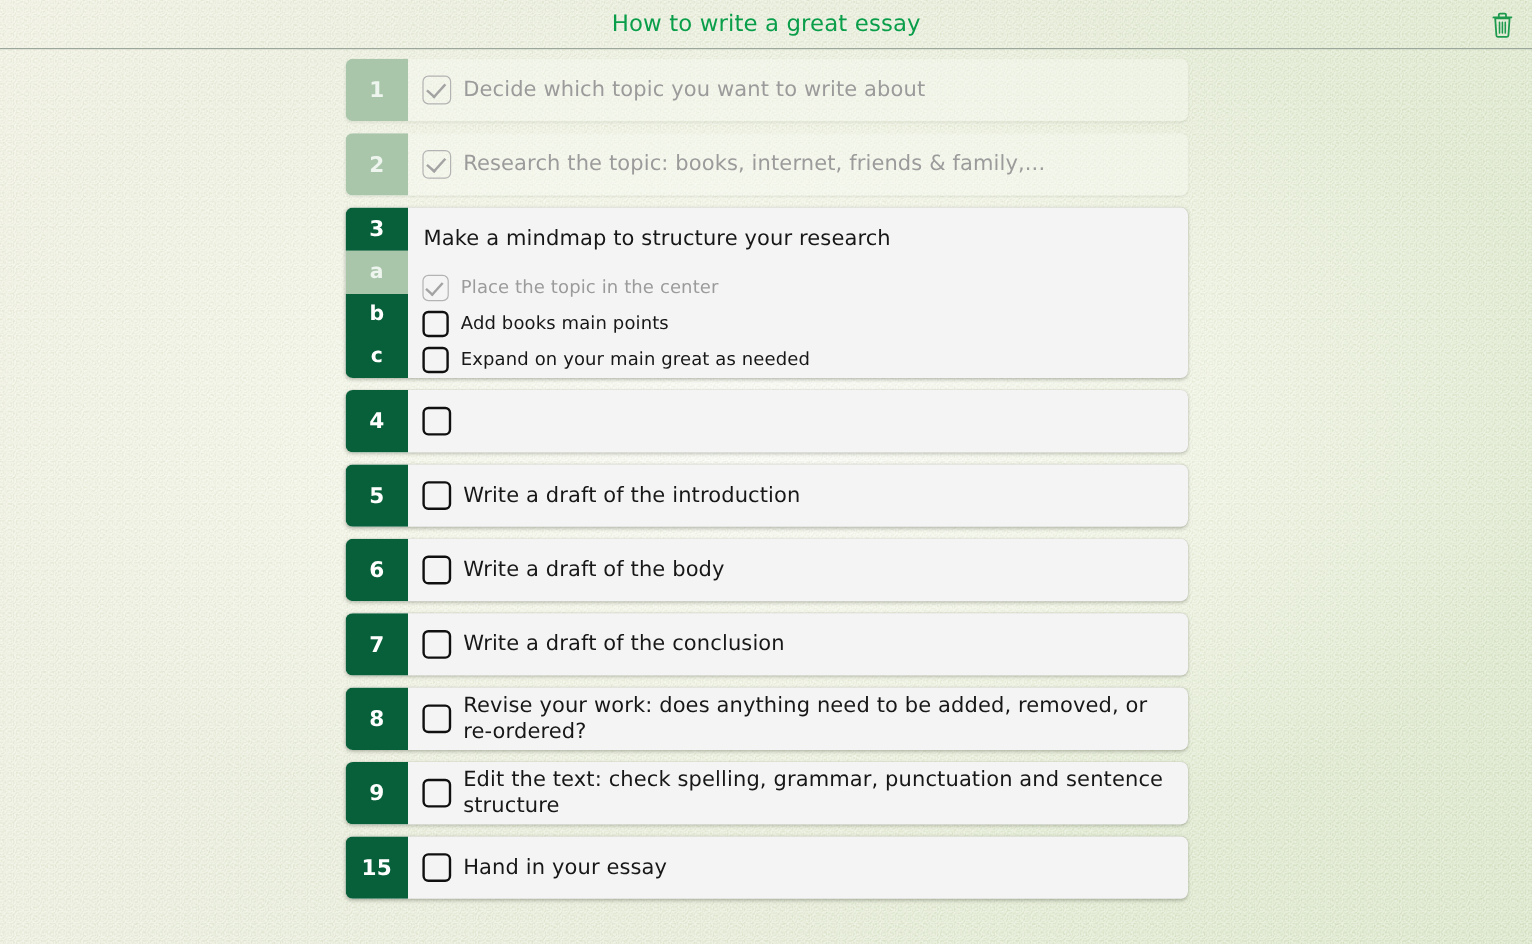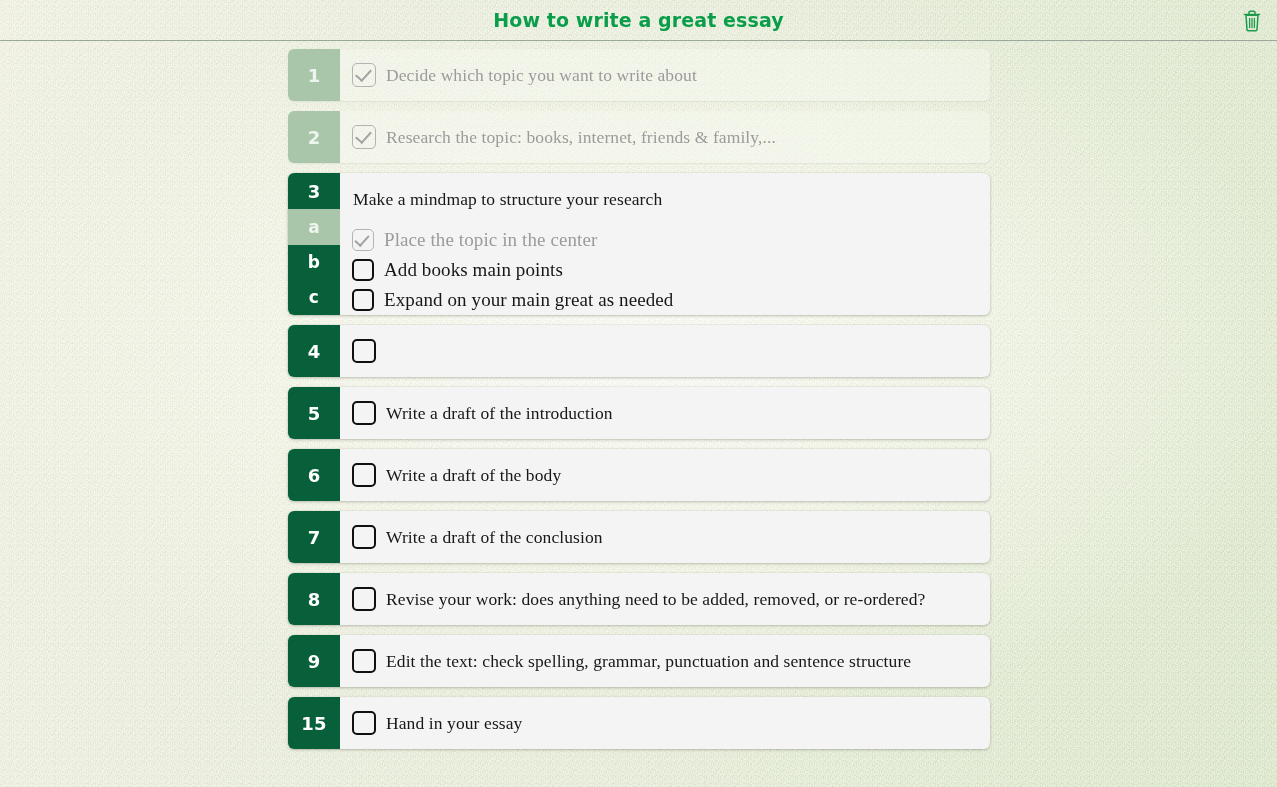--- a/index.html
+++ b/index.html
@@ -42,21 +42,21 @@
     height: 41px;
     display: flex;
     align-items: center;
     justify-content: center;
     border-bottom: 1px solid #9aa79a;
     z-index: 5;
   }
 
   #page-title {
     font-size: 19px;
-    font-weight: bold;
+    font-weight: normal;
     color: #0a9e4a;
     letter-spacing: 0.1px;
     line-height: 41px;
     white-space: nowrap;
   }
 
   #trash-button {
     position: absolute;
     right: 10px;
     top: 5px;
@@ -124,21 +124,20 @@
     flex: 1 1 auto;
     display: flex;
     flex-direction: column;
   }
 
   .task-row {
     display: flex;
     align-items: center;
     padding: 0 10px 0 12px;
     min-height: 52px;
-    font-family: Liberation Serif, serif;
   }
 
   .task-row.sub {
     min-height: 30px;
   }
 
   .cb {
     flex: 0 0 auto;
     width: 24px;
     height: 24px;
@@ -176,21 +175,21 @@
 
   .task-text.done {
     color: #9b9b9b;
   }
 
   .task-text.head {
     padding-left: 1px;
     text-align: right;
   }
 
-  .sub .task-text { font-size: 19px; }
+  .sub .task-text { font-size: 15px; }
   .sub .cb { width: 22px; height: 22px; }
   .sub .cb.checked::after { left: 5px; top: 2px; width: 6px; height: 12px; }
 </style>
 </head>
 <body>
 
 <div id="paper-grain"></div>
 
 <div id="header">
   <div id="page-title">How to write a great essay</div>

